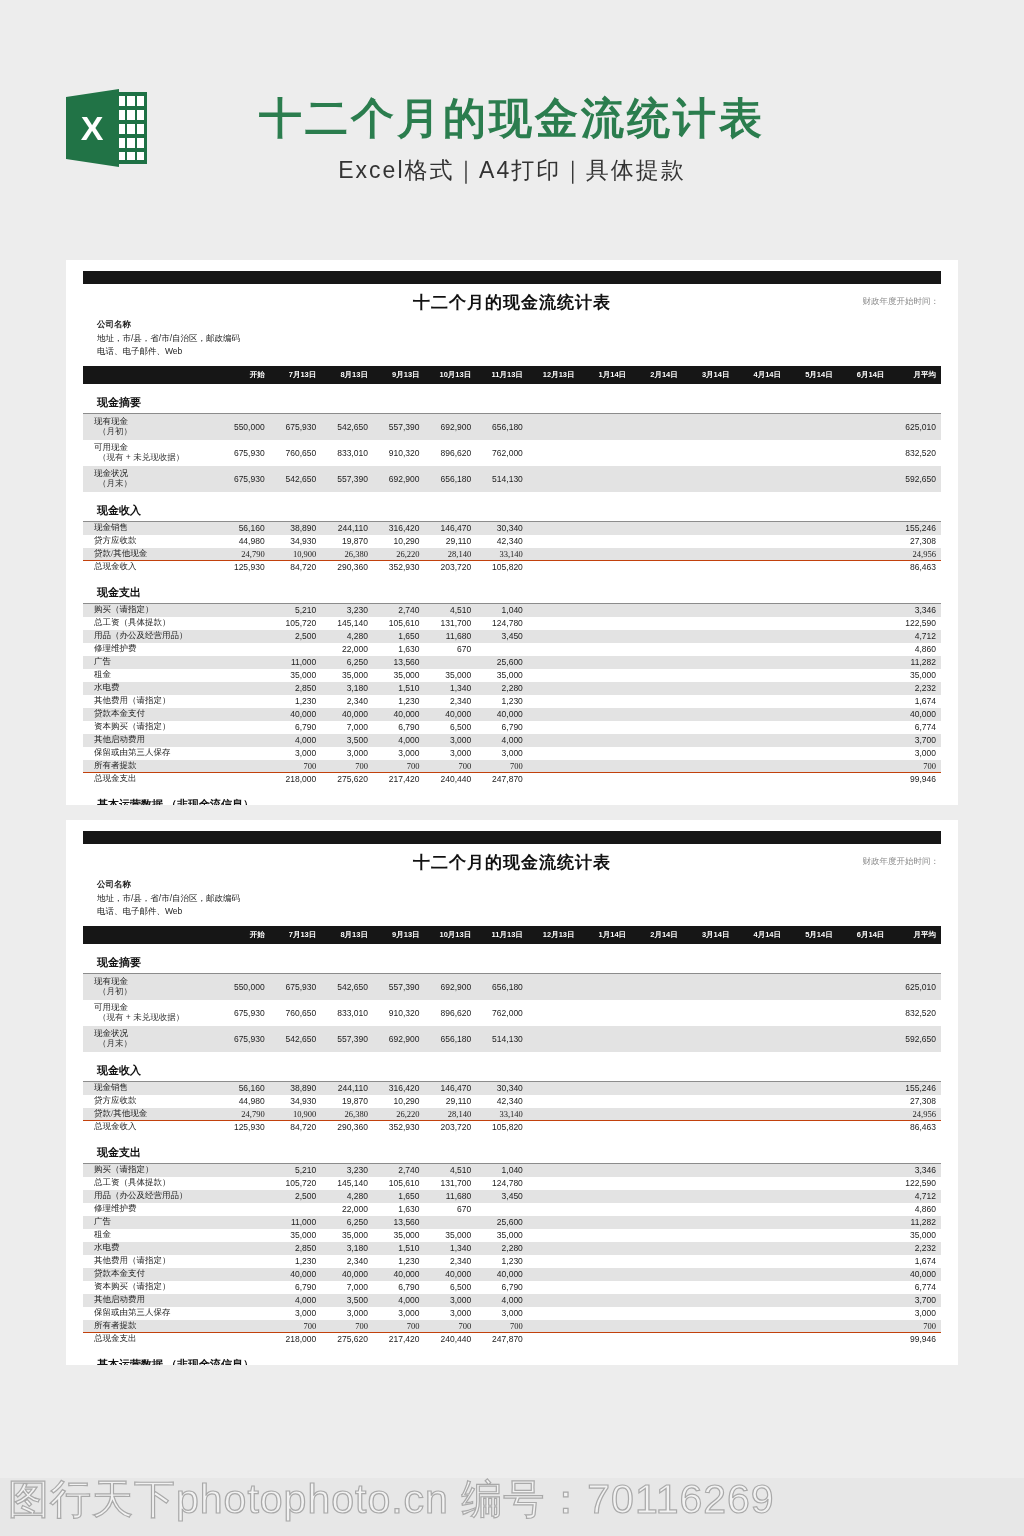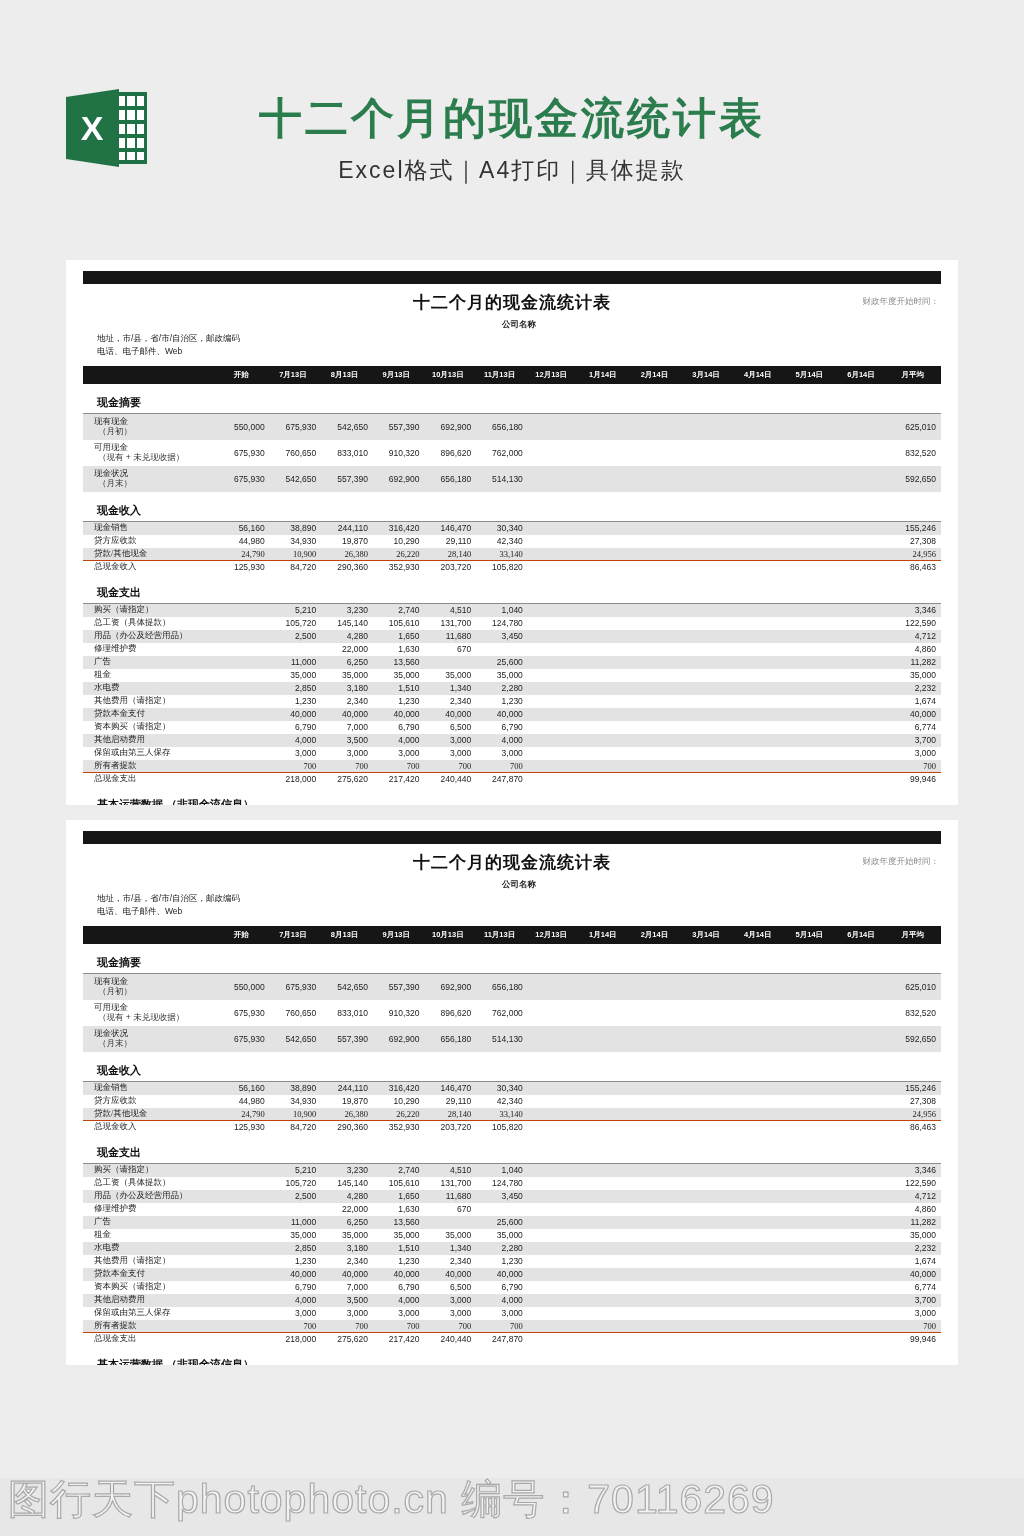--- a/index.html
+++ b/index.html
@@ -21,26 +21,26 @@
   .sheet.second { top:820px; }
 
   .topbar { height:13px; background:#161616; }
 
   .titlerow { position:relative; height:24px; margin-top:5px; }
   .sheet-title { position:absolute; left:0; right:0; text-align:center; top:2px;
                  font-size:17px; font-weight:bold; color:#111; letter-spacing:1px; }
   .fiscal { position:absolute; right:2px; top:7px; font-size:8.5px; color:#8a8a8a; }
 
   .company { margin:5px 0 0 14px; font-size:8.5px; color:#222; line-height:13.5px; }
-  .company .cname { font-weight:bold;text-align:center; }
+  .company .cname { font-weight:bold; }
 
   .colheader { display:flex; align-items:center; background:#161616; color:#fff;
                height:18px; margin-top:7px; font-size:7.5px; font-weight:bold; }
   .colheader .spacer { width:135px; flex:none; }
-  .hcell { flex:1; text-align:center; padding-right:5px; white-space:nowrap; }
+  .hcell { flex:1; text-align:right; padding-right:5px; white-space:nowrap; }
 
   .section { margin-top:8px; }
   .sec-title { font-size:11px; font-weight:bold; color:#111; padding:3px 0 3px 14px;
                border-bottom:1px solid #8c8c8c; }
   .row { display:flex; align-items:center; font-size:8.5px; color:#222; height:13px; }
   .row.tall { height:26px; }
   .row.gray { background:#e3e3e3; }
   .row.sep  { border-bottom:1px solid #c2410c;font-family:Liberation Serif, serif; }
   .row .lbl { width:135px; flex:none; padding-left:11px; line-height:9.5px; white-space:nowrap; }
   .row .lbl .sub { padding-left:4px; color:#333; }

